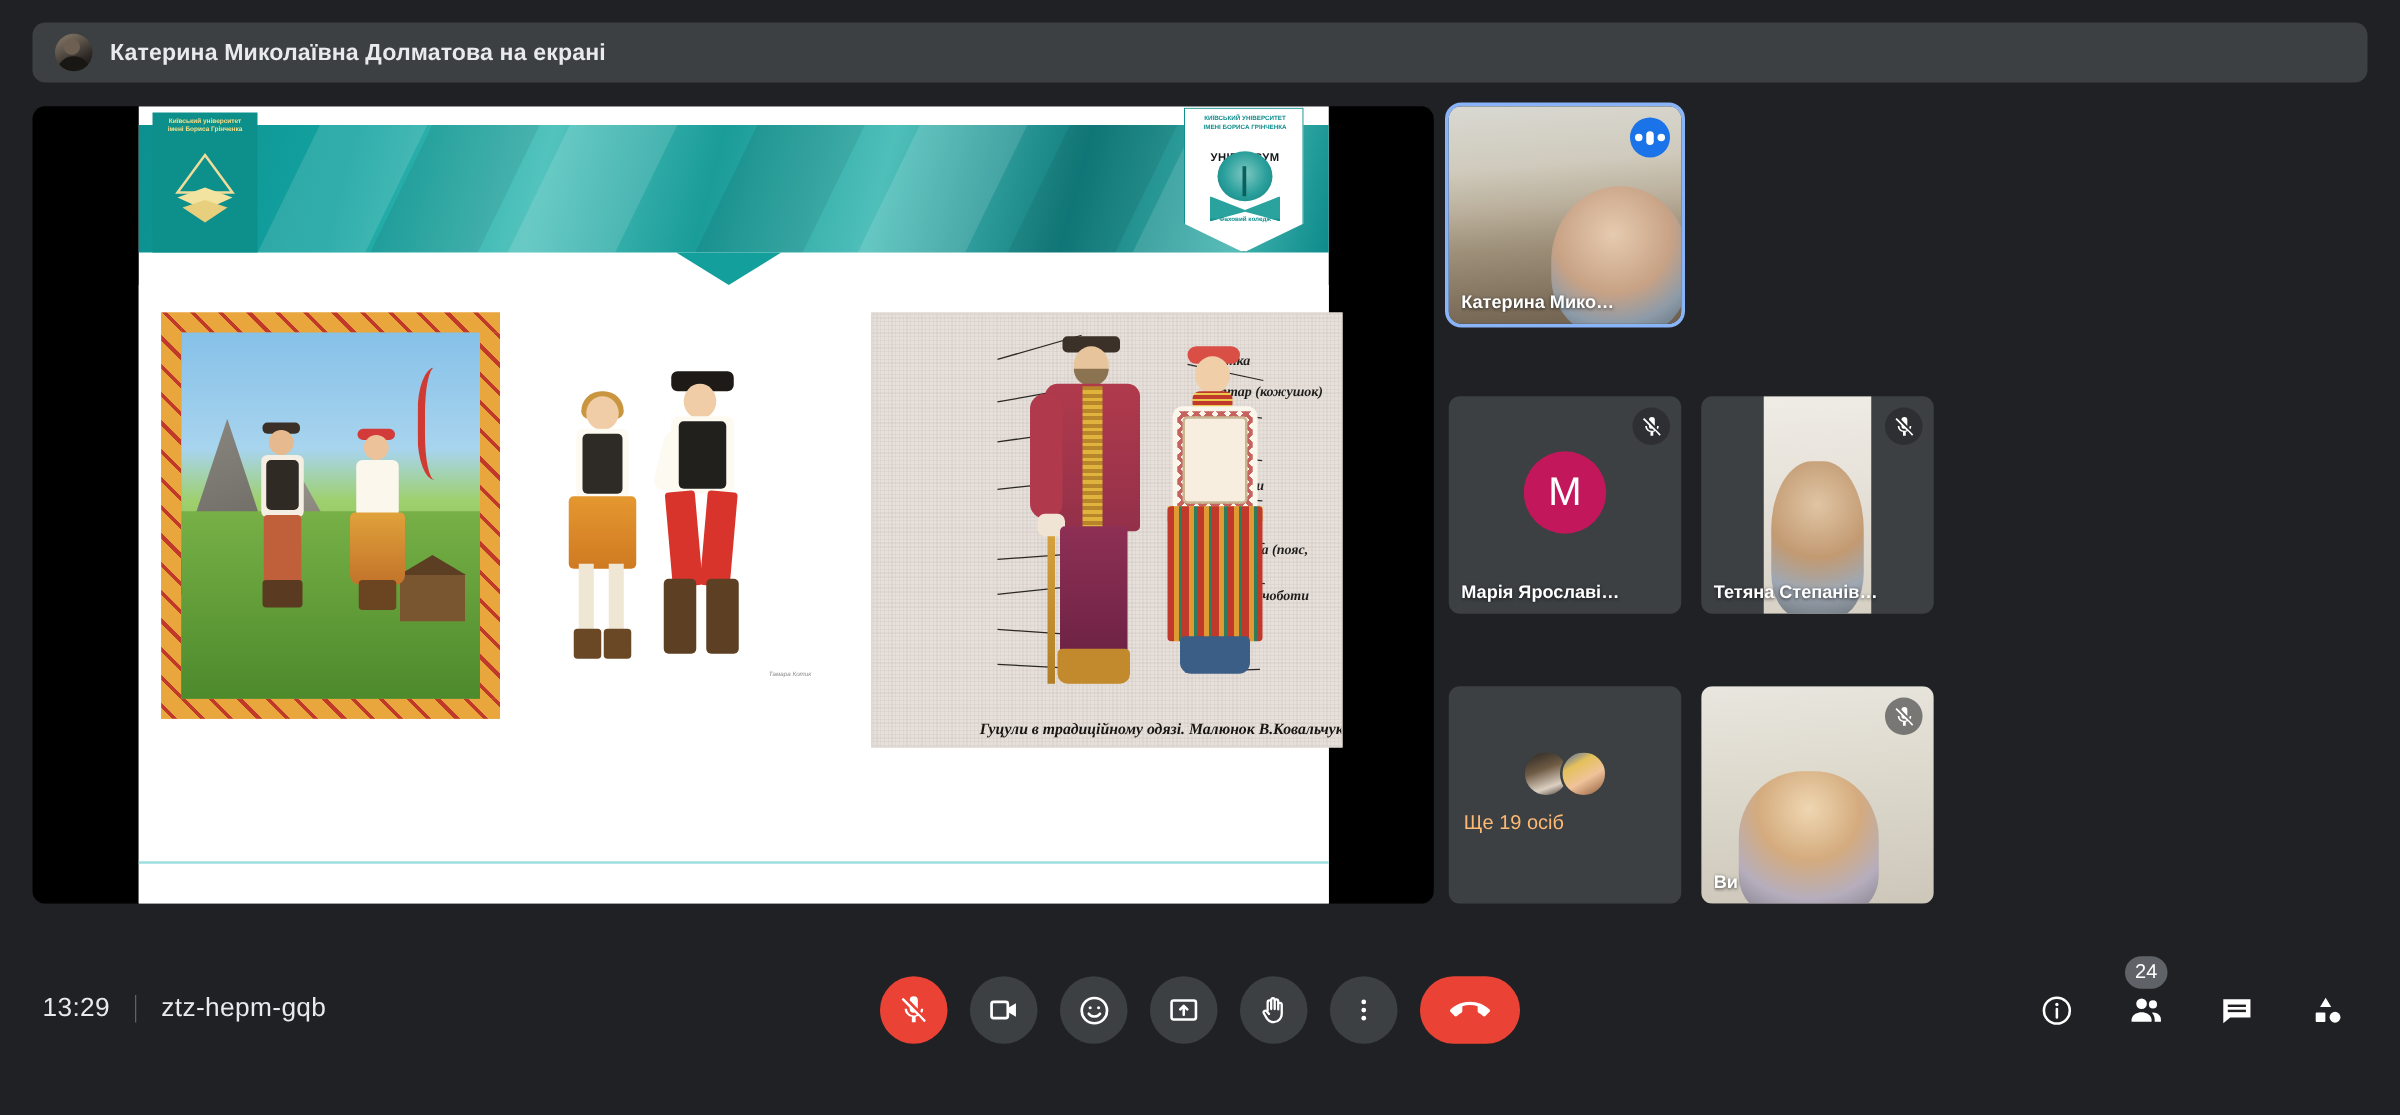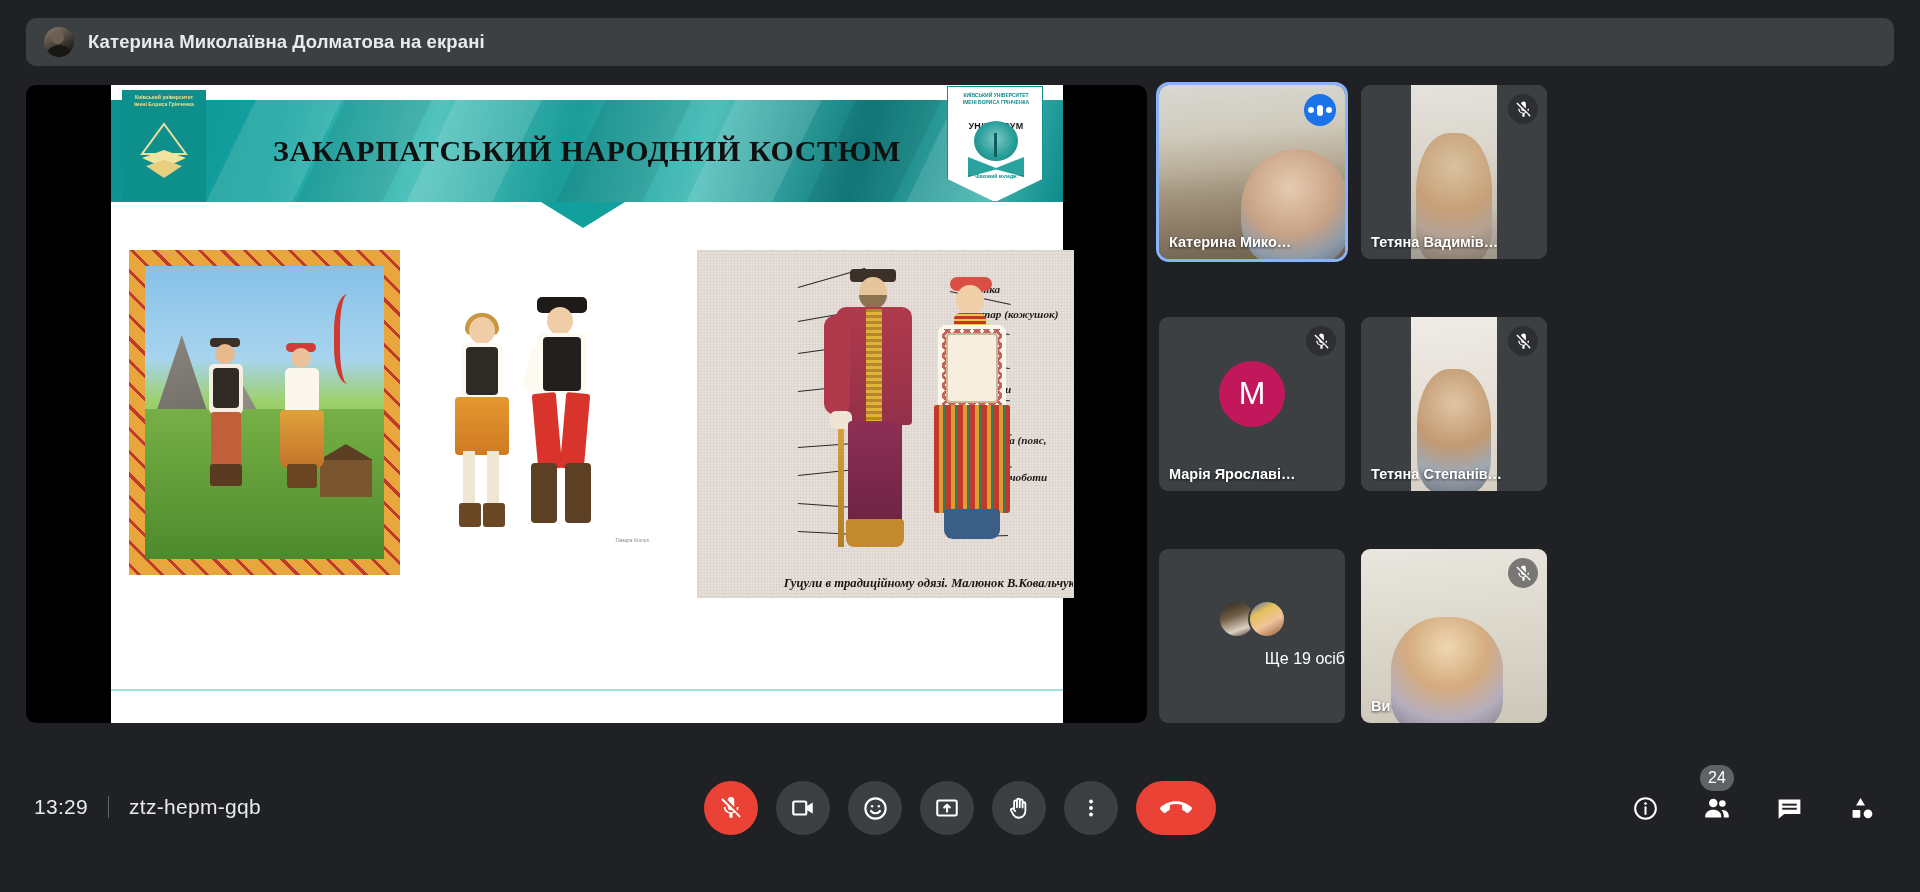--- a/index.html
+++ b/index.html
@@ -250,21 +250,21 @@
     color:#fff;font-size:32px;font-weight:500;
   }
   .more-faces{position:absolute;left:50%;top:40%;transform:translate(-50%,-50%);display:flex;}
   .more-faces span{
     width:38px;height:38px;border-radius:50%;display:block;border:2px solid #3c4043;
   }
   .more-faces span:nth-child(2){margin-left:-8px;}
   .mf1{background:linear-gradient(160deg,#2a2522 0%,#6e5b44 40%,#dcd0c2 75%,#3b322a 100%);}
   .mf2{background:linear-gradient(150deg,#3b5fb5 0%,#e4c15a 30%,#f0c39a 60%,#8d5a3a 100%);}
   .more-label{
-    position:absolute;left:12px;right:0;top:58%;text-align:right;color:#ffffff;
+    position:absolute;left:12px;right:0;top:58%;text-align:left;color:#fdba74;
     font-size:16px;font-weight:500;
   }
 
   
   .feed-a{background:linear-gradient(175deg,#d9d9d2 0%,#cfcabc 28%,#b9ae9a 46%,#9d8f78 62%,#6d5d4c 100%);}
   .feed-a::after{content:"";position:absolute;right:-6px;bottom:-10px;width:110px;height:120px;border-radius:50% 50% 40% 40%;background:radial-gradient(circle at 45% 32%,#e6cbb0 0%,#c8a285 46%,#8e9ba8 70%,#536274 100%);}
   .feed-b{background:linear-gradient(175deg,#e4e2dc 0%,#dad6cc 40%,#c7c1b4 70%,#9c968a 100%);}
   .feed-b::after{content:"";position:absolute;left:50%;transform:translateX(-50%);bottom:-4px;width:76px;height:130px;border-radius:44% 44% 26% 26%;background:radial-gradient(circle at 50% 26%,#d8c29f 0%,#c7a078 42%,#b4a293 66%,#7d7368 100%);}
   .feed-c{background:linear-gradient(175deg,#efece6 0%,#e6e1d8 45%,#d6d0c4 100%);}
   .feed-c::after{content:"";position:absolute;left:50%;transform:translateX(-50%);bottom:-2px;width:74px;height:124px;border-radius:44% 44% 28% 28%;background:radial-gradient(circle at 50% 28%,#e0c5a4 0%,#c29a72 44%,#9fa8b3 72%,#6c737c 100%);}
@@ -307,21 +307,20 @@
 
       <div class="slide-band">
         <div class="band-chev" style="left:120px"></div>
         <div class="band-chev d" style="left:210px"></div>
         <div class="band-chev" style="left:320px"></div>
         <div class="band-chev d" style="left:470px"></div>
         <div class="band-chev" style="left:600px"></div>
         <div class="band-chev d" style="left:720px"></div>
         <div class="band-chev" style="left:820px"></div>
       </div>
-      <div class="slide-title">ЗАКАРПАТСЬКИЙ НАРОДНИЙ КОСТЮМ</div>
       <div class="band-notch"></div>
 
       <div class="logo-left">
         <div class="lltxt">
           <span>Київський університет</span><br>
           <span>імені Бориса Грінченка</span>
         </div>
         <svg class="book" viewBox="0 0 56 62">
           <path d="M28 4 L50 34 L6 34 Z" fill="none" stroke="#f0dd9a" stroke-width="2"></path>
           <path d="M6 38 L28 30 L50 38 L28 48 Z" fill="#f3e3a0"></path>
@@ -461,29 +460,20 @@
     <div class="tile active" style="left:0;top:0">
       <div class="vid feed-a"></div>
       <div class="speaking">
           <i></i>
           <i></i>
           <i></i>
         </div>
       <div class="name">Катерина Мико…</div>
     </div>
 
-    <div class="tile" style="left:202px;top:0">
-      <div class="vid portrait feed-b"></div>
-      <div class="mic-off">
-        <svg width="19" height="19" viewBox="0 0 24 24" fill="#fff">
-            <path d="M19 11h-1.7c0 .74-.16 1.43-.43 2.05l1.23 1.23c.56-.98.9-2.09.9-3.28zM15 11.16V5a3 3 0 0 0-6-.16l6 6.16zM4.27 3 3 4.27l6 6V11a3 3 0 0 0 3 3c.23 0 .44-.04.65-.09l1.66 1.66A4.9 4.9 0 0 1 12 16a5 5 0 0 1-5-5H5.3c0 3.04 2.34 5.56 5.3 5.93V21h2.8v-4.07c.75-.1 1.46-.33 2.1-.68L19.73 21 21 19.73 4.27 3z"></path>
-          </svg>
-      </div>
-      <div class="name">Тетяна Вадимів…</div>
-    </div>
 
     <div class="tile" style="left:0;top:232px">
       <div class="avatar-letter">M</div>
       <div class="mic-off">
         <svg width="19" height="19" viewBox="0 0 24 24" fill="#fff">
             <path d="M19 11h-1.7c0 .74-.16 1.43-.43 2.05l1.23 1.23c.56-.98.9-2.09.9-3.28zM15 11.16V5a3 3 0 0 0-6-.16l6 6.16zM4.27 3 3 4.27l6 6V11a3 3 0 0 0 3 3c.23 0 .44-.04.65-.09l1.66 1.66A4.9 4.9 0 0 1 12 16a5 5 0 0 1-5-5H5.3c0 3.04 2.34 5.56 5.3 5.93V21h2.8v-4.07c.75-.1 1.46-.33 2.1-.68L19.73 21 21 19.73 4.27 3z"></path>
           </svg>
       </div>
       <div class="name">Марія Ярославі…</div>
     </div>

